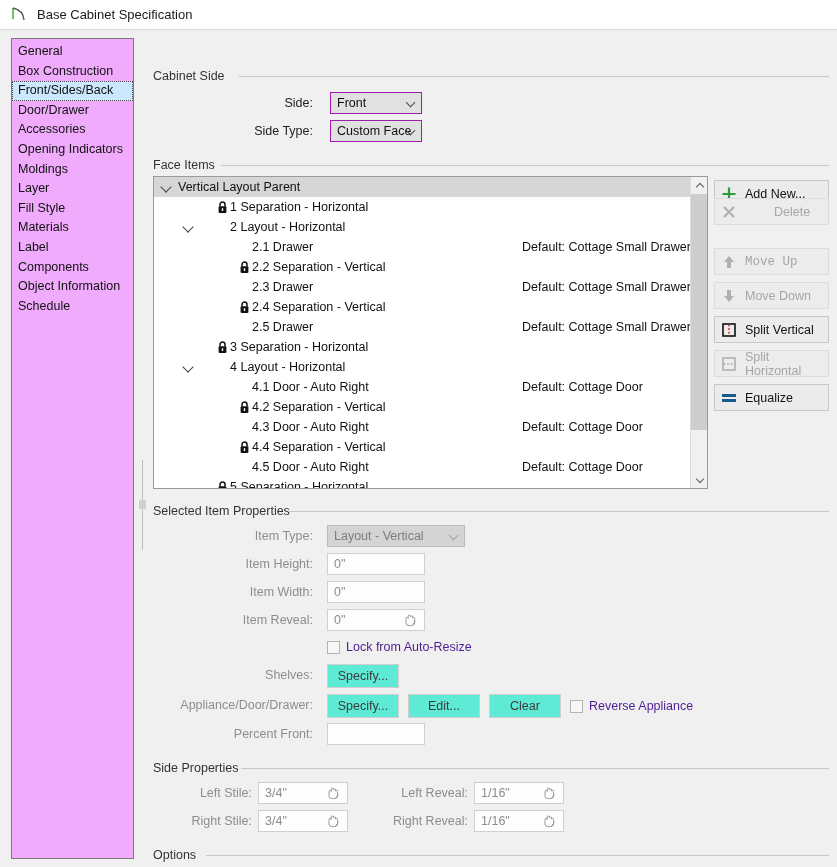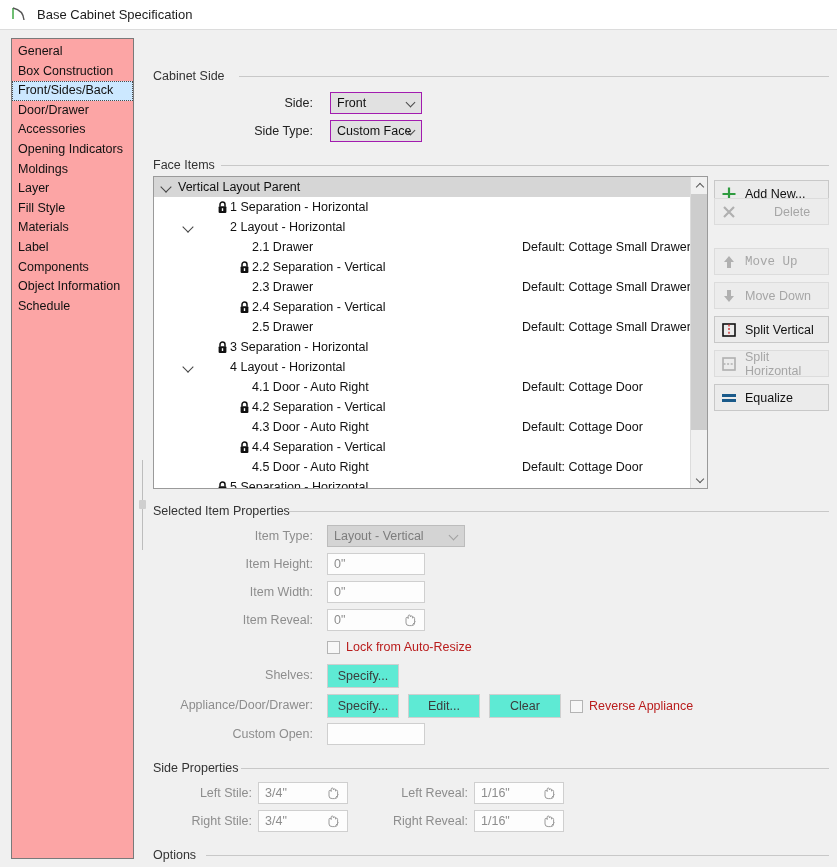--- a/index.html
+++ b/index.html
@@ -33,21 +33,21 @@
     width: 837px;
     height: 837px;
     background: #f0f0f0;
   }
 
   
   #sidebar {
     position: absolute;
     left: 11px; top: 8px;
     width: 123px; height: 821px;
-    background: #fca5a5;
+    background: #f0abfc;
     border: 1px solid #7a7a7a;
     padding: 3px 0 0 0;
     overflow: hidden;
   }
   .side-item {
     height: 19.6px;
     line-height: 19.6px;
     padding-left: 6px;
     font-size: 12.5px;
     color: #111;
@@ -213,21 +213,21 @@
     width: 17px; height: 236px;
     background: #cdcdcd;
   }
 
   
   .cb { position: absolute; display: flex; align-items: center; gap: 6px; font-size: 12.5px; }
   .cb .box {
     width: 13px; height: 13px; background: #fff;
     border: 1px solid #606060; flex: 0 0 13px;
   }
-  .cb.disabled { color: #b91c1c; text-align: center; }
+  .cb.disabled { color: #4c1d95; text-align: center; }
   .cb.disabled .box { border-color: #b4b4b4; background: #f7f7f7; }
 </style>
 </head>
 <body>
 
 <div id="titlebar">
   <span>
     <svg class="app-icon" viewBox="0 0 18 18">
       <path d="M3 2 L3 13" stroke="#4caf50" stroke-width="1.6" fill="none"></path>
       <path d="M3 2 C10 3.5 13.5 8 14 14" stroke="#555" stroke-width="1.4" fill="none"></path>
@@ -486,21 +486,21 @@
     <span>Edit...</span>
   </div>
   <div class="btn gray" style="left:489px; top:664px; width:72px;">
     <span>Clear</span>
   </div>
   <div class="cb disabled" style="left:570px; top:669px;">
     <span class="box"></span>
     <span>Reverse Appliance</span>
   </div>
 
-  <div class="lbl dim" style="left:163px; top:694px; width:150px;">Custom Open:</div>
+  <div class="lbl dim" style="left:163px; top:694px; width:150px;">Percent Front:</div>
   <div class="tbox" style="left:327px; top:693px; width:98px;">
     <span></span>
   </div>
 
   <div class="group" style="left:153px; top:731px; width:676px; height:78px;">
     <div class="legend">Side Properties</div>
     <div class="rule" style="left:88px; right:0;"></div>
   </div>
 
   <div class="lbl dim" style="left:150px; top:753px; width:102px;">Left Stile:</div>

